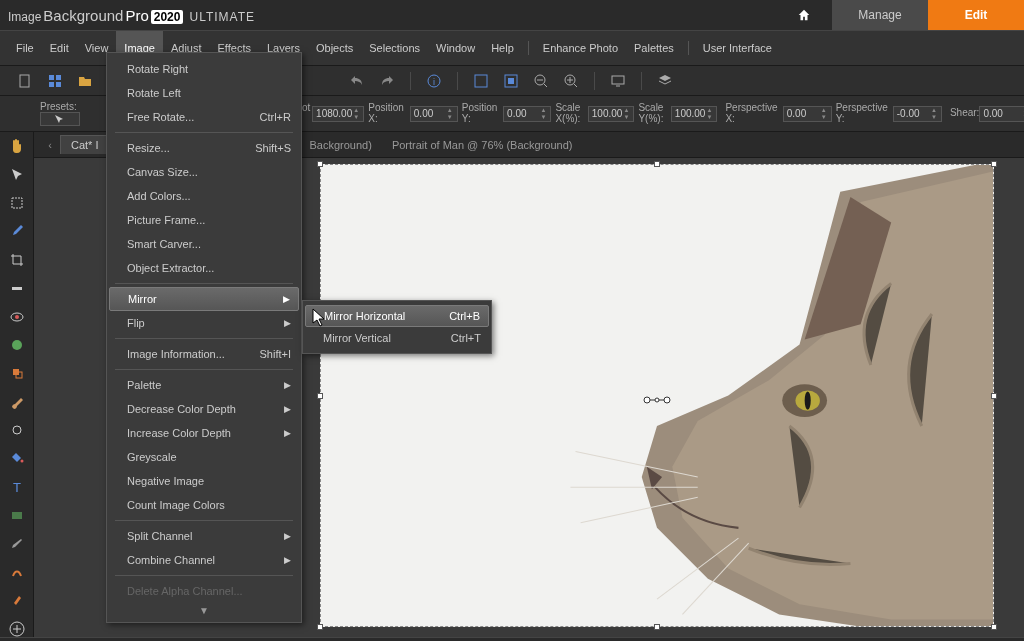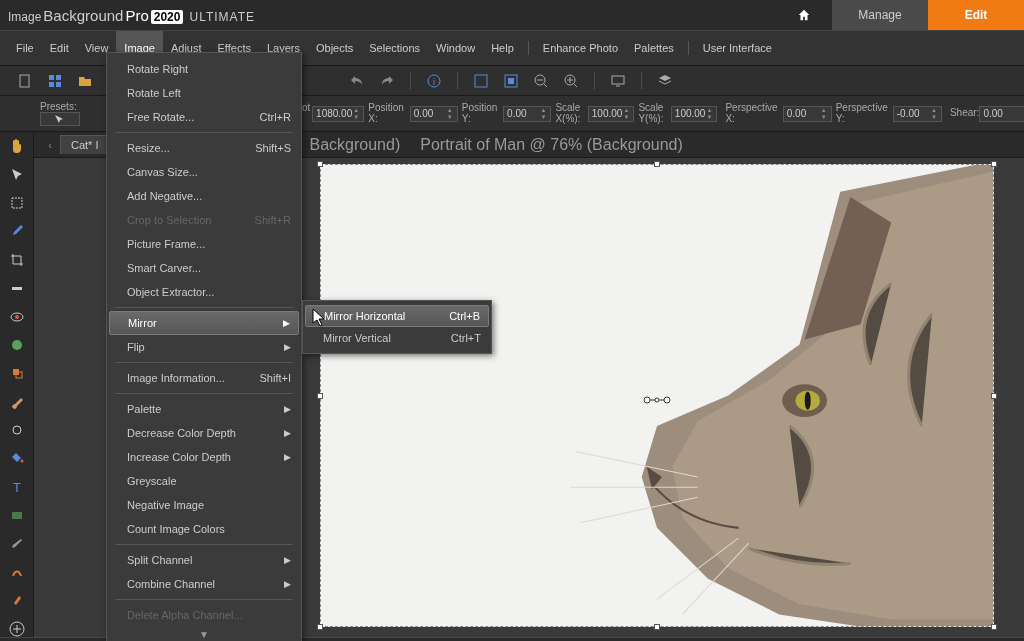--- a/index.html
+++ b/index.html
@@ -39,21 +39,21 @@
 .tools-left .tool { width: 20px; height: 20px; color: #999; display: flex; align-items: center; justify-content: center; font-size: 14px; position: relative; }
 .tools-left .tool.pan { color: #d9a441; }
 .tools-left .tool.green { color: #5aa35a; }
 .tools-left .tool.blue { color: #5a8ad9; }
 .tools-left .tool.orange { color: #d97a3a; }
 .tools-left .tool.red { color: #d95a5a; }
 
 .doc-tabs { height: 26px; background: #2a2a2a; border-bottom: 1px solid #1a1a1a; display: flex; align-items: center; padding-left: 6px; font-size: 11px; color: #999; }
 .doc-tabs .chev { width: 20px; text-align: center; color: #888; }
 .doc-tabs .dtab { padding: 3px 10px; background: #414141; color: #ccc; border: 1px solid #555; border-bottom: none; }
-.doc-tabs .dlabel { margin-left: 20px; font-size: 16px; }
+.doc-tabs .dlabel { margin-left: 20px; font-size: 11px; }
 
 .canvas-wrap { flex: 1; display: flex; flex-direction: column; }
 .canvas-area { flex: 1; position: relative; background: #3a3a3a; overflow: hidden; }
 .canvas { position: absolute; left: 286px; top: 6px; right: 30px; bottom: 10px; background: #f0f0ee; border: 1px dashed #888; }
 .canvas .handle { position: absolute; width: 6px; height: 6px; background: #fff; border: 1px solid #555; }
 .canvas .handle.tl { left: -4px; top: -4px; }
 .canvas .handle.tm { left: 50%; top: -4px; margin-left: -3px; }
 .canvas .handle.tr { right: -4px; top: -4px; }
 .canvas .handle.ml { left: -4px; top: 50%; margin-top: -3px; }
 .canvas .handle.mr { right: -4px; top: 50%; margin-top: -3px; }
@@ -454,25 +454,21 @@
     </div>
   <div class="dsep"></div>
   <div class="di">
       <span>Resize...</span>
       <span>Shift+S</span>
     </div>
   <div class="di">
       <span>Canvas Size...</span>
     </div>
   <div class="di">
-      <span>Add Negative...</span>
-    </div>
-  <div class="di disabled">
-      <span>Crop to Selection</span>
-      <span>Shift+R</span>
+      <span>Add Colors...</span>
     </div>
   <div class="di">
       <span>Picture Frame...</span>
     </div>
   <div class="di">
       <span>Smart Carver...</span>
     </div>
   <div class="di">
       <span>Object Extractor...</span>
     </div>

